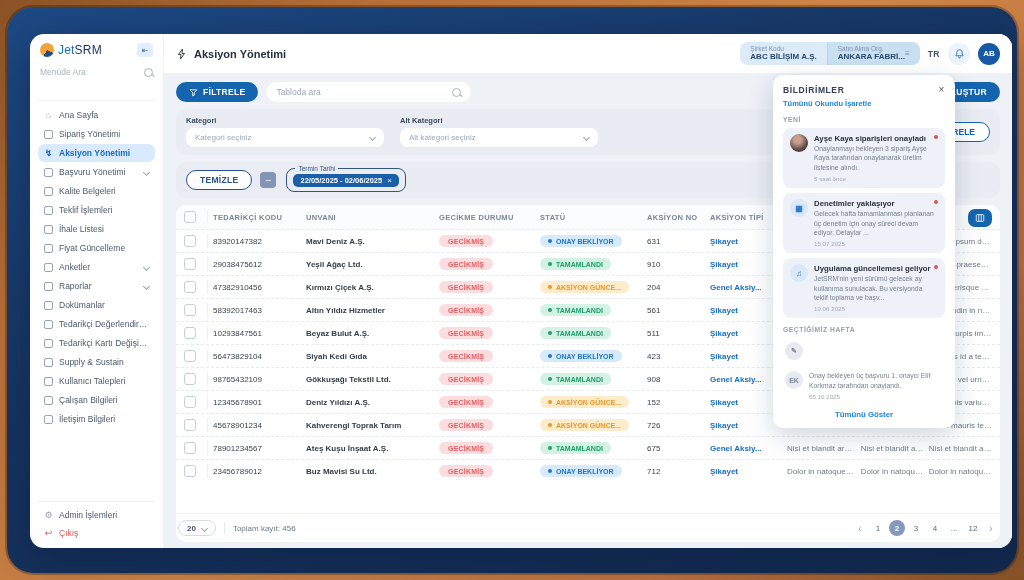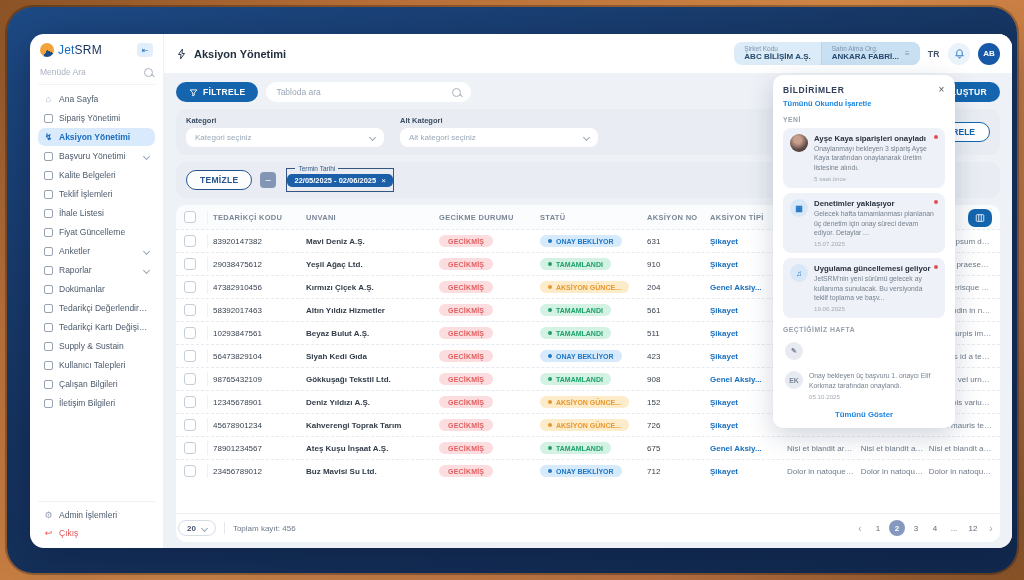--- a/index.html
+++ b/index.html
@@ -8,21 +8,21 @@
   .navy{position:absolute;inset:7px;border-radius:26px;background:linear-gradient(160deg,#1d4a85 0%,#16345f 45%,#122a4e 100%);box-shadow:0 0 0 2px rgba(0,0,0,.25);}
   .window{position:absolute;left:30px;top:34px;width:982px;height:514px;background:#fff;border-radius:14px;display:flex;overflow:hidden;box-shadow:0 10px 40px rgba(10,25,60,.45);}
 
   
   .sidebar{width:134px;flex:none;border-right:1px solid #eef1f5;display:flex;flex-direction:column;padding:8px 8px 6px;box-sizing:border-box;}
   .logo-row{display:flex;align-items:center;gap:4px;padding:1px 2px 7px;}
   .logo-mark{width:14px;height:14px;border-radius:50%;background:conic-gradient(from 210deg,#f2a33c 0 265deg,#1b4f8a 265deg 360deg);flex:none;}
   .logo-text{font-size:12px;font-weight:normal;letter-spacing:.2px;}
   .logo-text .jet{color:#1a6ec0;}.logo-text .srm{color:#16325c;}
   .collapse-btn{margin-left:auto;width:16px;height:14px;background:#e2eefb;border-radius:4px;color:#1a6ec0;font-size:8px;display:flex;align-items:center;justify-content:center;}
-  .side-search{display:flex;align-items:center;justify-content:space-between;padding:3px 2px 7px;border-bottom:1px solid #f0f2f6;color:#a9b2c0;font-size:8.5px;}
+  .side-search{display:flex;align-items:center;justify-content:space-between;padding:3px 2px 23px;border-bottom:1px solid #f0f2f6;color:#a9b2c0;font-size:8.5px;}
   .mag{width:7px;height:7px;border:1.2px solid #a9b2c0;border-radius:50%;position:relative;flex:none;}
   .mag::after{content:'';position:absolute;width:4px;height:1.2px;background:#a9b2c0;right:-3px;bottom:-1px;transform:rotate(45deg);}
   .side-items{margin-top:5px;flex:1;display:flex;flex-direction:column;gap:1px;overflow:hidden;}
   .side-item{display:flex;align-items:center;gap:6px;padding:4px 6px;border-radius:7px;font-size:8.5px;color:#4c5a6b;white-space:nowrap;}
   .side-item .s-label{overflow:hidden;text-overflow:ellipsis;}
   .s-icon{width:9px;flex:none;display:flex;align-items:center;justify-content:center;color:#97a2b2;font-size:9px;line-height:1;}
   .s-icon.sq::before{content:'';width:7px;height:7px;border:1.1px solid #97a2b2;border-radius:2px;}
   .side-item.active{background:#d9eafc;color:#1a6ec0;font-weight:bold;}
   .side-item.active .s-icon{color:#1a6ec0;}
   .side-item.danger{color:#e25555;}
@@ -30,21 +30,21 @@
   .chev{width:4px;height:4px;border-right:1.2px solid #9aa5b4;border-bottom:1.2px solid #9aa5b4;transform:rotate(45deg);margin-left:auto;flex:none;}
   .side-divider{border-top:1px solid #eef1f5;margin:6px 0 4px;}
 
   
   .main{flex:1;display:flex;flex-direction:column;min-width:0;background:#eef1f6;position:relative;}
   .topbar{height:40px;flex:none;background:#fff;display:flex;align-items:center;gap:8px;padding:0 12px;border-bottom:1px solid #f0f2f6;box-sizing:border-box;}
   .page-title-wrap{display:flex;align-items:center;gap:6px;font-size:11px;font-weight:bold;color:#22303f;}
   .topbar-right{margin-left:auto;display:flex;align-items:center;gap:8px;}
   .company-box{display:flex;background:#dcebf8;border-radius:8px;overflow:hidden;}
   .company-seg{padding:3px 10px 4px;display:flex;flex-direction:column;justify-content:center;}
-  .company-seg.org{background:#c9dff2;flex-direction:row;align-items:center;gap:6px;border-left:1px solid #b9d4ec;}
+  .company-seg.org{background:#c9dff2;flex-direction:row;align-items:center;border-left:1px solid #b9d4ec;}
   .seg-label{font-size:6.5px;color:#7d93ad;}
   .seg-value{font-size:8px;font-weight:bold;color:#274b6d;white-space:nowrap;}
   .seg-lines{color:#7d93ad;font-size:8px;}
   .lang{font-size:8.5px;font-weight:bold;color:#44536a;letter-spacing:.5px;}
   .bell-btn{width:22px;height:22px;border-radius:50%;background:#eaf2fb;display:flex;align-items:center;justify-content:center;}
   .avatar{width:22px;height:22px;border-radius:50%;background:#1759a6;color:#fff;font-size:8px;font-weight:bold;display:flex;align-items:center;justify-content:center;}
 
   
   .content{flex:1;padding:8px 12px 6px;display:flex;flex-direction:column;gap:7px;overflow:hidden;box-sizing:border-box;min-height:0;}
   .toolbar{display:flex;align-items:center;gap:8px;flex:none;}
@@ -53,21 +53,21 @@
   .create-btn{margin-left:auto;}
   .filter-card{background:#e9edf3;border-radius:10px;padding:7px 10px 8px;display:flex;gap:16px;flex:none;align-items:flex-end;}
   .fgroup{display:flex;flex-direction:column;gap:3px;}
   .fgroup-label{font-size:7.5px;font-weight:bold;color:#3c4c60;}
   .fselect{background:#fff;border-radius:8px;width:198px;padding:5px 9px;font-size:8px;color:#9aa7b8;display:flex;justify-content:space-between;align-items:center;box-sizing:border-box;}
   .fselect .chev{margin-left:6px;}
   .apply-btn{margin-left:auto;align-self:center;border:1px solid #1465ae;color:#1465ae;background:#fff;border-radius:14px;padding:4px 14px;font-size:8.5px;font-weight:bold;}
   .clear-card{background:#e9edf3;border-radius:10px;padding:6px 10px;display:flex;align-items:center;gap:8px;flex:none;}
   .clear-btn{border:1.2px solid #27548c;color:#27548c;background:#fdfdfe;border-radius:13px;padding:4px 13px;font-size:8.5px;font-weight:bold;letter-spacing:.3px;}
   .minus-btn{width:16px;height:16px;border-radius:4px;background:#8295b5;color:#fff;font-size:10px;display:flex;align-items:center;justify-content:center;}
-  .date-fieldset{border:1px solid #33557f;border-radius:0;padding:5px 0 4px;position:relative;margin-left:2px;}
+  .date-fieldset{border:1px solid #33557f;border-radius:8px;padding:5px 6px 4px;position:relative;margin-left:2px;}
   .fs-legend{position:absolute;top:-4px;left:8px;background:#e9edf3;padding:0 3px;font-size:6.5px;color:#33557f;}
   .date-chip{background:#1a5fa8;color:#fff;font-size:7.5px;font-weight:bold;padding:2px 7px;border-radius:5px;display:flex;align-items:center;gap:5px;}
   .date-x{font-size:8px;font-weight:normal;}
 
   
   .table-card{background:#fff;border-radius:10px;flex:1;display:flex;flex-direction:column;overflow:hidden;min-height:0;}
   .tgrid{display:grid;grid-template-columns:24px 88px 128px 96px 102px 58px 72px 1fr .92fr .92fr;column-gap:5px;align-items:center;}
   .t-head{padding:6px 8px;color:#7a8696;font-size:7.5px;font-weight:bold;letter-spacing:.3px;position:relative;background:#fbfcfd;flex:none;white-space:nowrap;}
   .cols-btn{position:absolute;right:8px;top:4px;width:24px;height:18px;border-radius:7px;background:#1465ae;display:flex;align-items:center;justify-content:center;}
   .t-body{flex:1;min-height:0;display:flex;flex-direction:column;}

